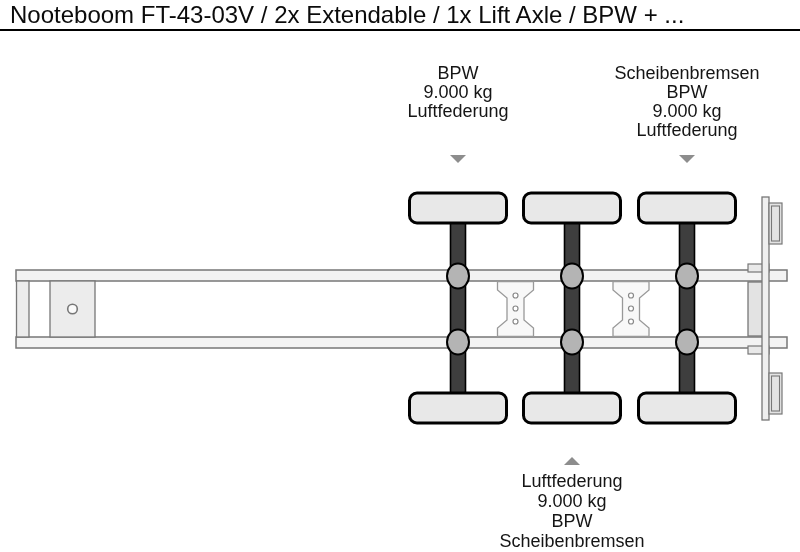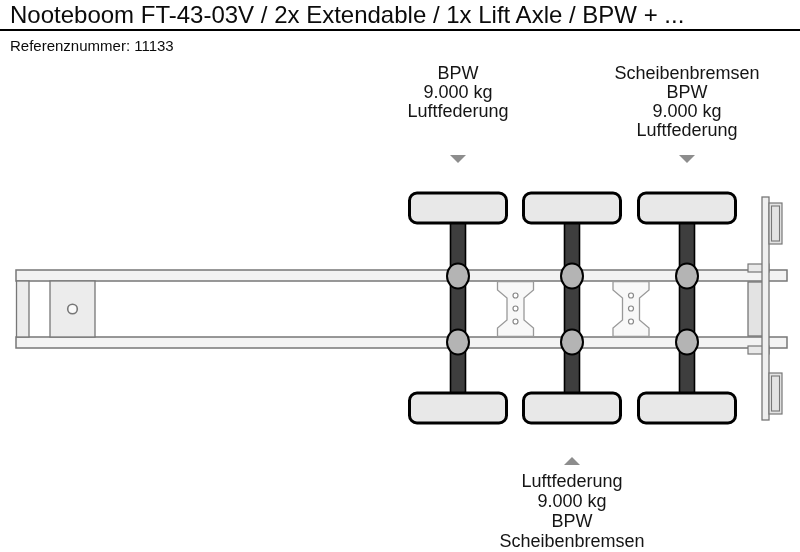--- a/index.html
+++ b/index.html
@@ -42,24 +42,20 @@
   #arrow-a2{left:564px;top:457px;}
   svg{position:absolute;left:0;top:0;}
 </style>
 </head>
 <body>
 
 <div id="page">
 
   <div class="title">Nooteboom FT-43-03V / 2x Extendable / 1x Lift Axle / BPW + ...</div>
   <div class="divider"></div>
-  <div class="refline">
-    <span>Referenznummer:</span>
-    <span>11133</span>
-  </div>
 
   <div class="ann ann-topleft">
     <div>BPW</div>
     <div>9.000 kg</div>
     <div>Luftfederung</div>
   </div>
   <div id="arrow-a1" class="arrow arrow-down"></div>
 
   <div class="ann ann-topright">
     <div>Scheibenbremsen</div>

